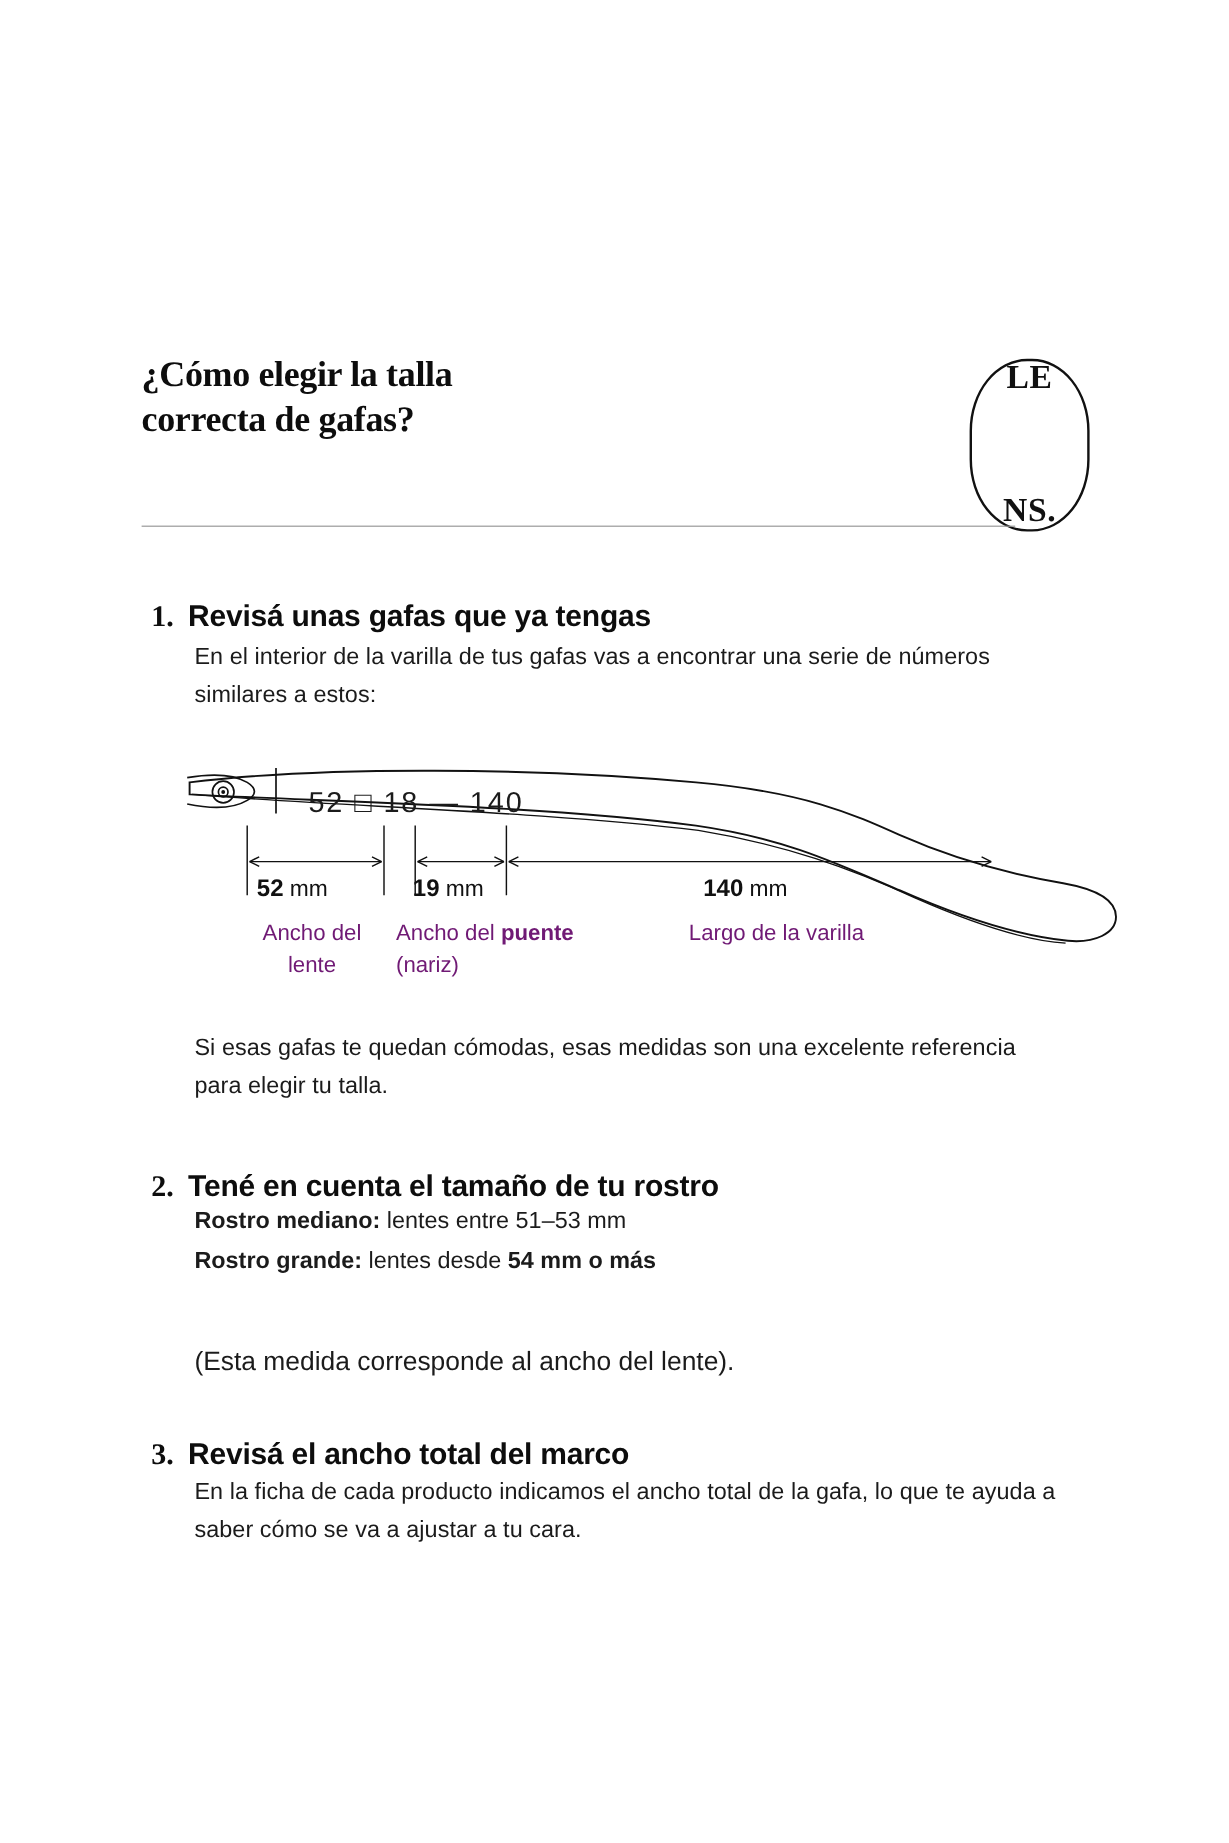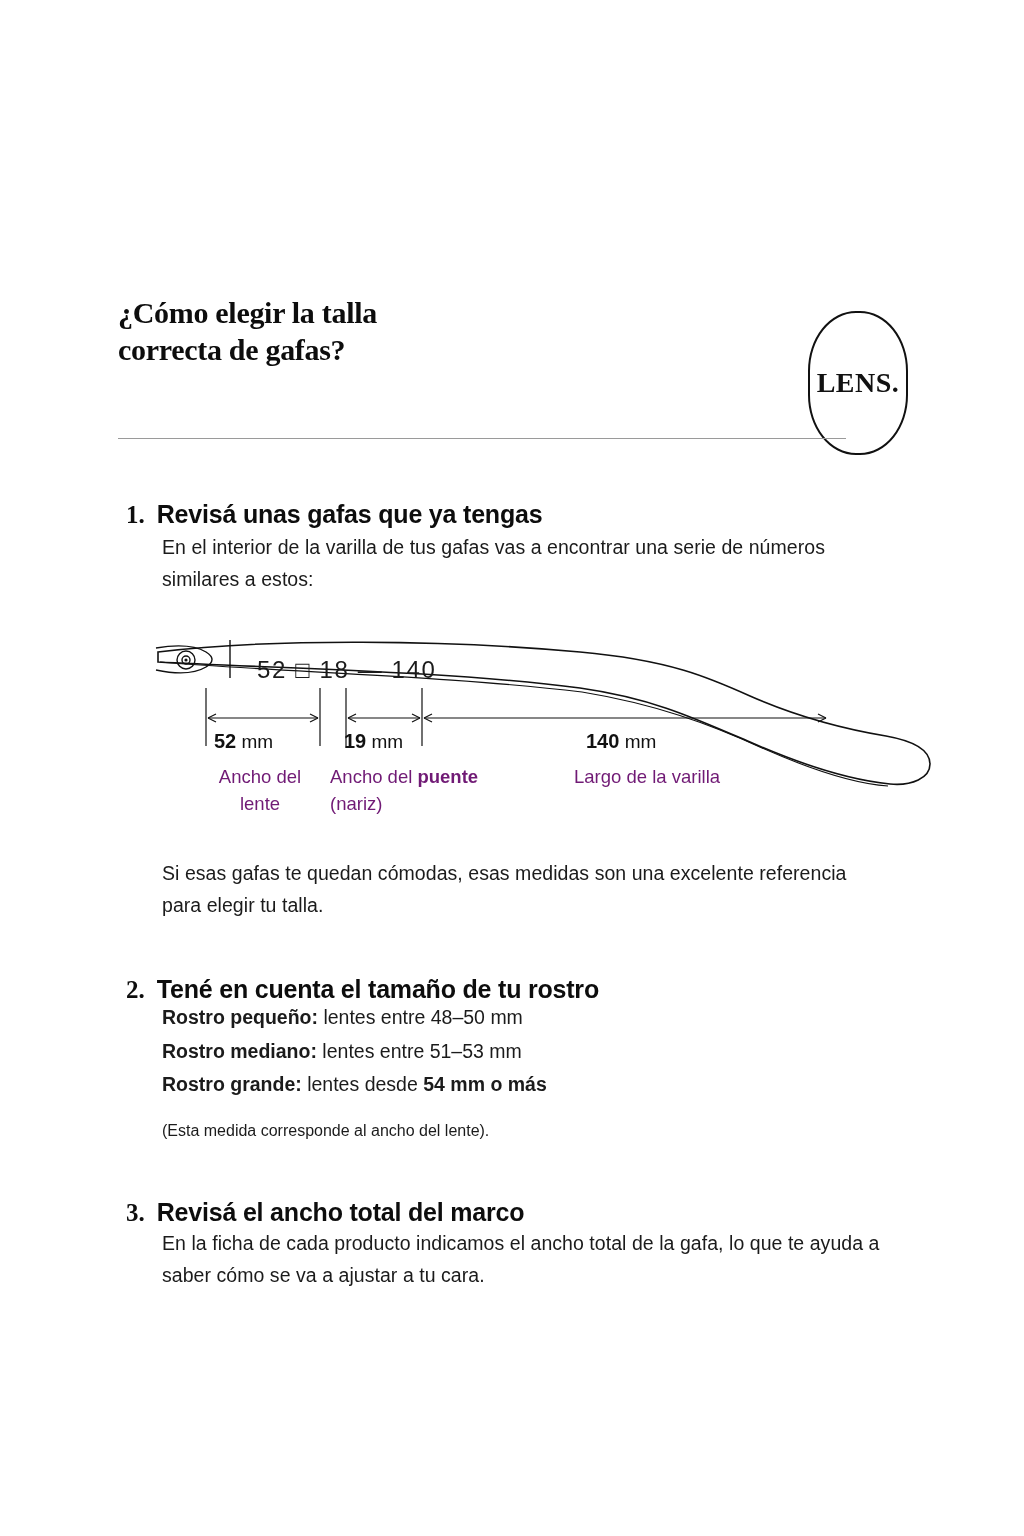--- a/index.html
+++ b/index.html
@@ -35,29 +35,29 @@
     font-size: 30px;
     line-height: 1.22;
     letter-spacing: -0.3px;
     color: #0d0d0d;
     margin: 0;
     width: 620px;
   }
   .logo {
     position: absolute;
     right: 0;
-    top: 16px;
+    top: 4px;
     width: 96px;
     height: 140px;
     border: 2px solid #111;
     border-radius: 48px / 60px;
     display: flex;
-    flex-direction: row;
+    flex-direction: column;
     align-items: center;
-    justify-content: center;
+    justify-content: space-between;
   }
   .logo-line {
     font-family: "Liberation Serif", serif;
     font-weight: 700;
     font-size: 28px;
     line-height: 1.02;
     letter-spacing: 0.5px;
     color: #111;
   }
   .rule {
@@ -150,21 +150,21 @@
     font-size: 19.5px;
     line-height: 1.62;
     color: #1b1b1b;
     margin-bottom: 2px;
   }
   .s2-item b { font-weight: 700; }
   .s2-note {
     position: absolute;
     left: 162px;
     top: 1122px;
-    font-size: 16px;
+    font-size: 22px;
     color: #1b1b1b;
   }
 
   
   .s3-head { left: 126px; top: 1178px; }
   .s3-para { left: 162px; top: 1228px; width: 760px; }
 
   svg { display: block; }
 </style>
 </head>
@@ -256,23 +256,20 @@
   </div>
 
   <div class="para s1-foot">Si esas gafas te quedan cómodas, esas medidas son una excelente referencia para elegir tu talla.</div>
 
   <div class="step-head s2-head">
     <span class="step-num">2.</span>
     <span class="step-title">Tené en cuenta el tamaño de tu rostro</span>
   </div>
   <div class="s2-list">
     <div class="s2-item">
-      <b>Rostro pequeño:</b><span> lentes entre 48–50 mm</span>
-    </div>
-    <div class="s2-item">
       <b>Rostro mediano:</b><span> lentes entre 51–53 mm</span>
     </div>
     <div class="s2-item">
       <b>Rostro grande:</b><span> lentes desde </span><b>54 mm o más</b>
     </div>
   </div>
   <div class="s2-note">(Esta medida corresponde al ancho del lente).</div>
 
   <div class="step-head s3-head">
     <span class="step-num">3.</span>

